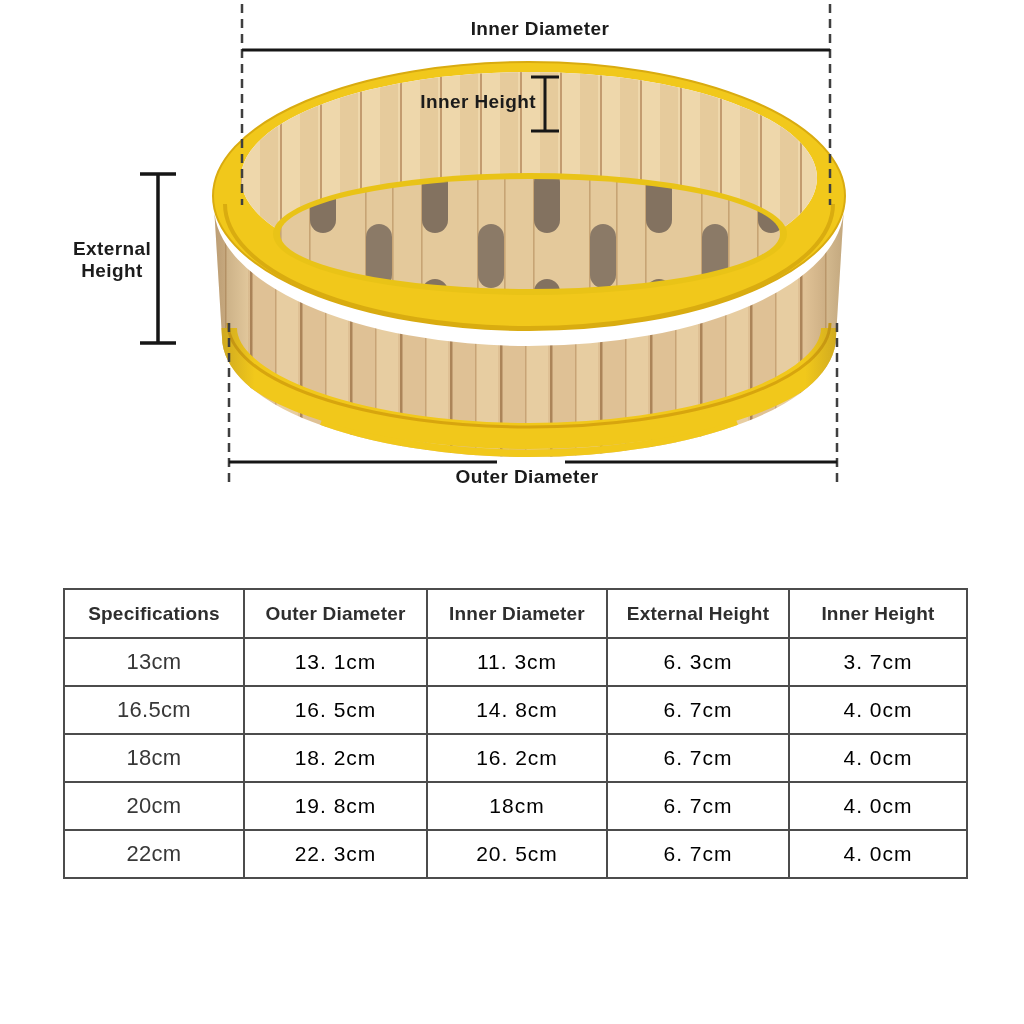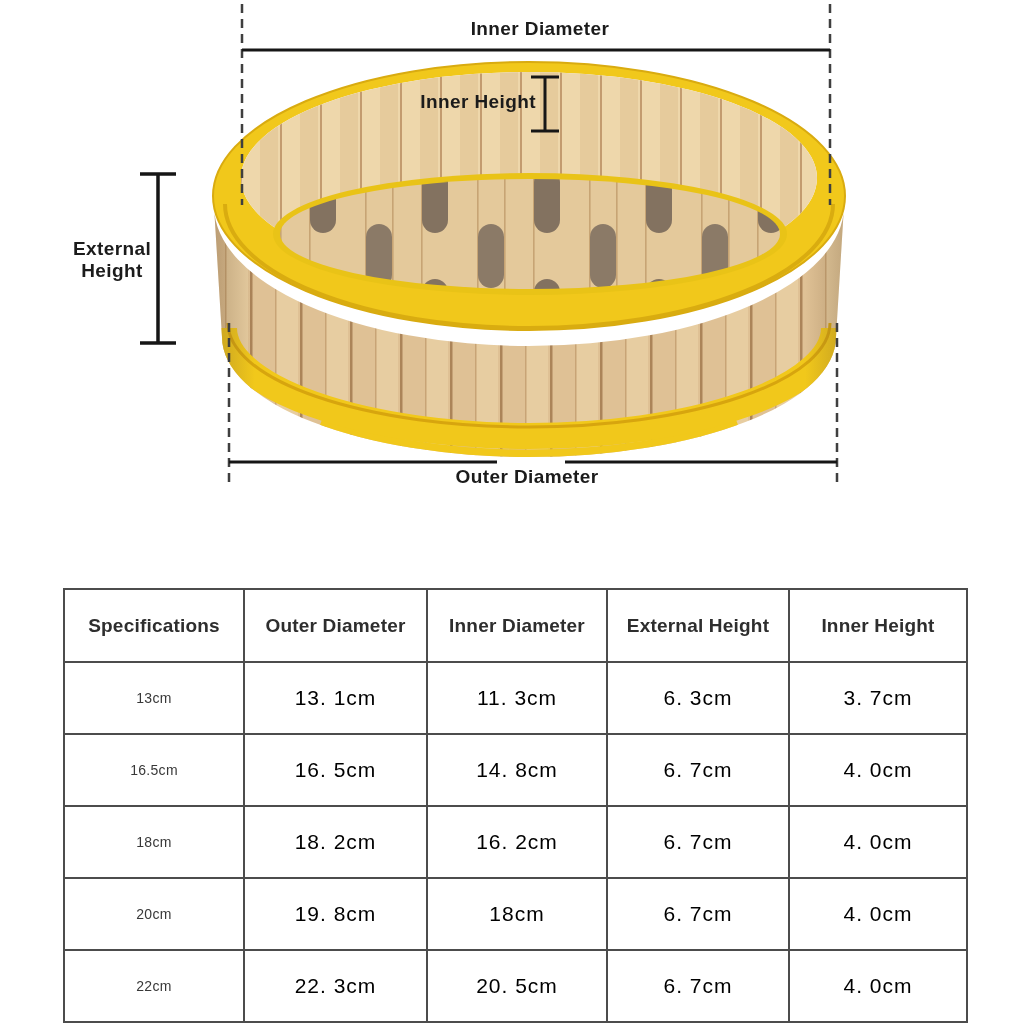--- a/index.html
+++ b/index.html
@@ -11,24 +11,24 @@
   #lbl-inner-diameter{left:420px;top:18px;width:240px;text-align:center;}
   #lbl-inner-height{left:370px;top:91px;width:166px;text-align:right;}
   #lbl-external-height{left:42px;top:238px;width:140px;text-align:center;line-height:1.15;}
   #lbl-outer-diameter{left:407px;top:466px;width:240px;text-align:center;}
 
   #note{position:absolute;left:75px;top:538px;font-size:15.5px;color:#e23b3b;letter-spacing:.2px;}
 
   #size-table{position:absolute;left:63px;top:588px;width:903px;border-collapse:collapse;
               table-layout:fixed;}
   #size-table th,#size-table td{border:2px solid #4c4c4c;text-align:center;vertical-align:middle;
-              padding:12px;}
+              padding:0;}
   #size-table th{height:47px;font-size:19px;font-weight:bold;color:#2e2e2e;letter-spacing:.2px;}
   #size-table td{height:46px;font-size:21px;color:#000000;letter-spacing:1px;}
-  #size-table td:first-child{font-size:14px;letter-spacing:.3px;color:#383838;}
+  #size-table td:first-child{font-size:22px;letter-spacing:.3px;color:#383838;}
 </style>
 </head>
 <body>
 
 <div id="page">
 
   <svg id="scene" viewBox="0 0 1024 1024" xmlns="http://www.w3.org/2000/svg">
     <defs>
       <pattern id="planksOuter" patternUnits="userSpaceOnUse" width="50" height="80">
         <rect width="50" height="80" fill="#dfc195"></rect>

